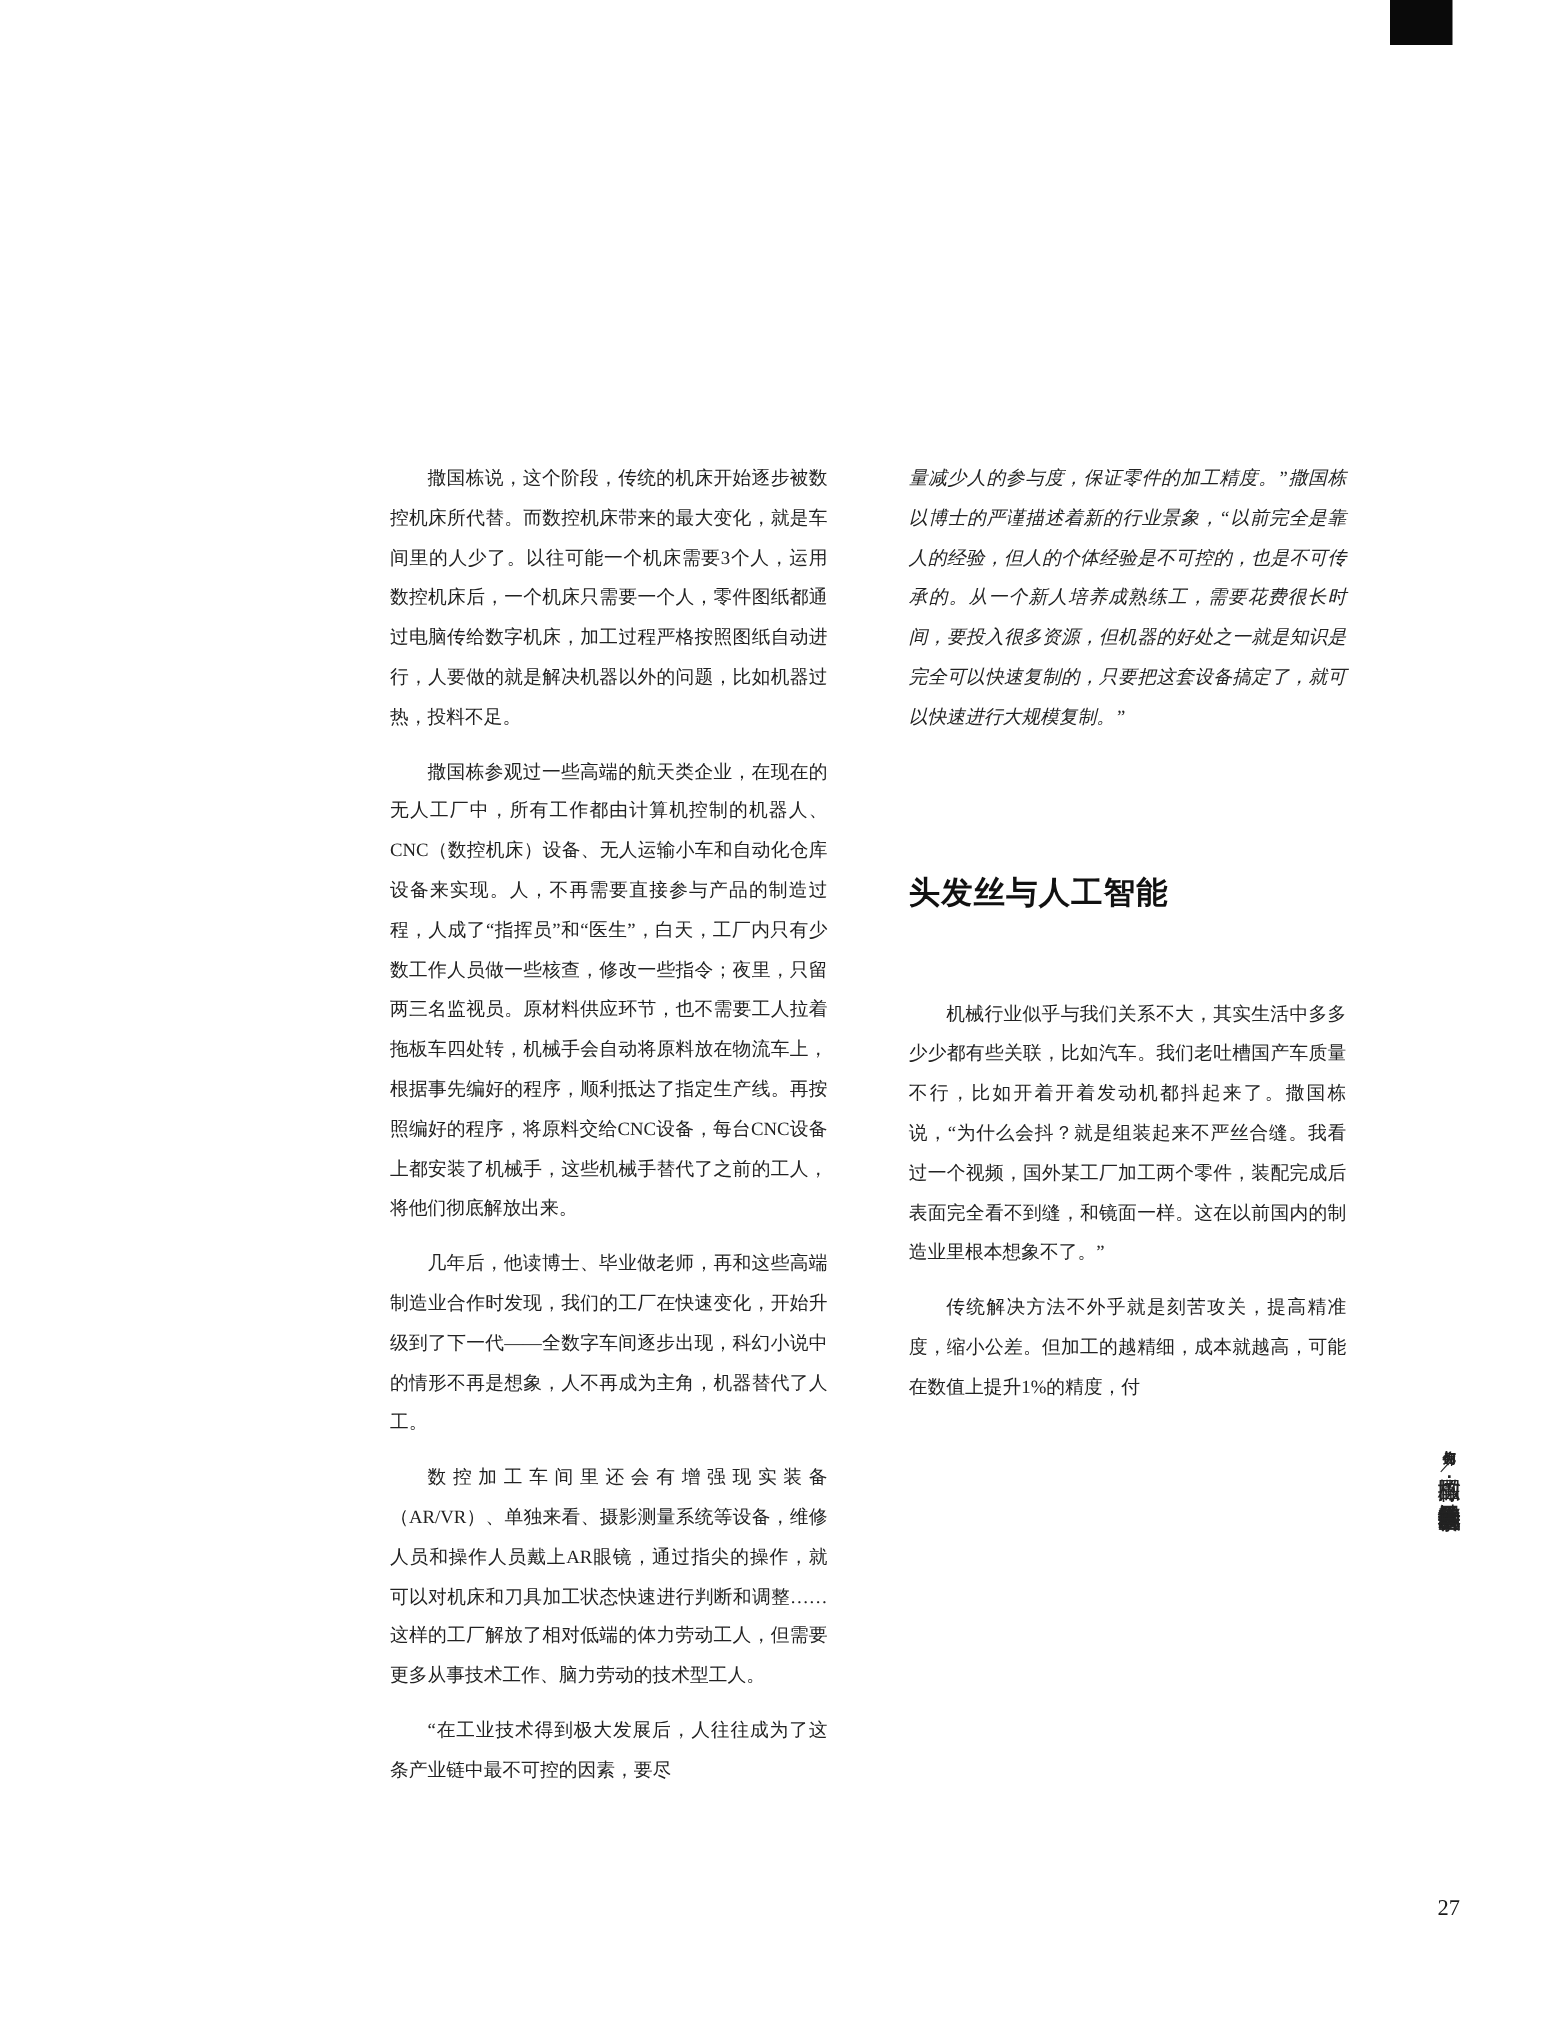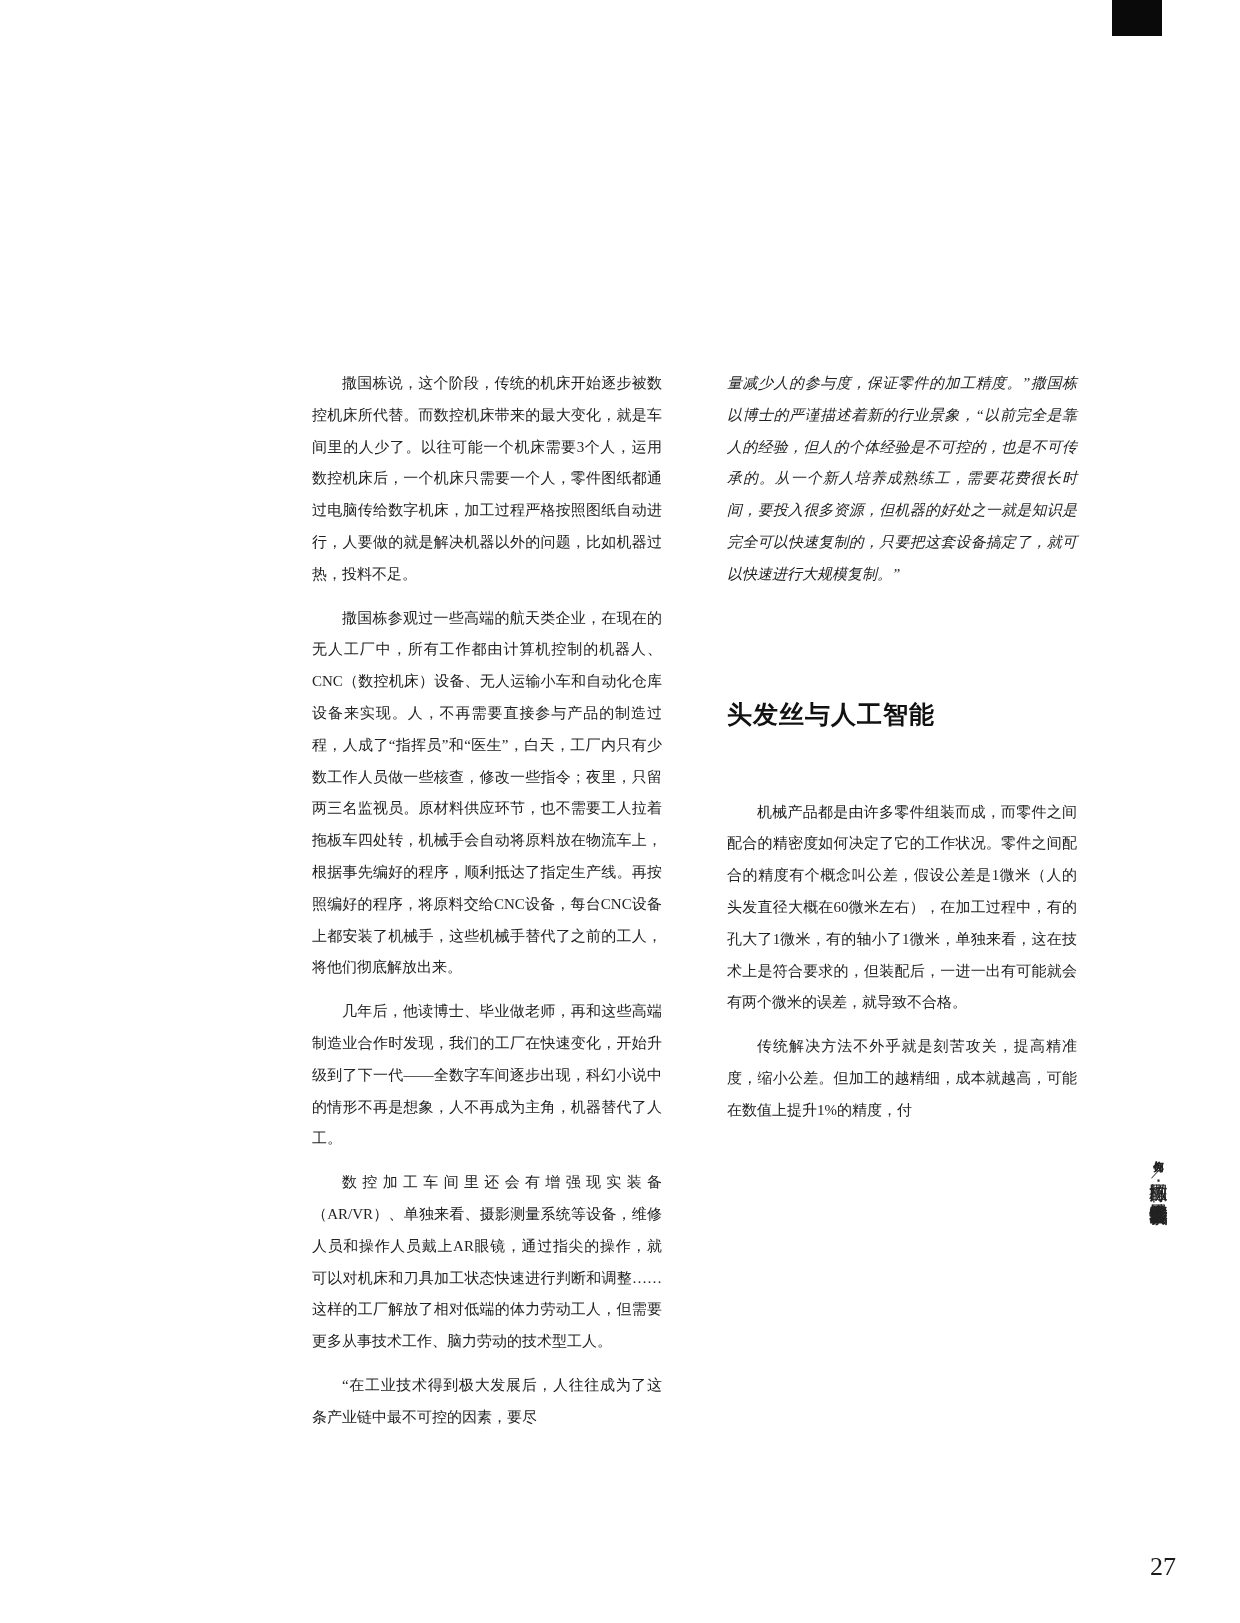--- a/index.html
+++ b/index.html
@@ -71,22 +71,22 @@
   .sb-slash {
     font-size: 15px;
   }
   .sb-title {
     font-size: 18.5px;
     letter-spacing: 0.3px;
   }
   .page-number {
     position: absolute;
     left: 1150px;
-    top: 1552px;
-    font-size: 26px;
+    top: 1516px;
+    font-size: 18px;
     color: #1a1a1a;
   }
 </style>
 </head>
 <body>
 
 <div class="page">
 
   <div class="tab-marker"></div>
 
@@ -94,21 +94,21 @@
     <p class="indent">撒国栋说，这个阶段，传统的机床开始逐步被数控机床所代替。而数控机床带来的最大变化，就是车间里的人少了。以往可能一个机床需要3个人，运用数控机床后，一个机床只需要一个人，零件图纸都通过电脑传给数字机床，加工过程严格按照图纸自动进行，人要做的就是解决机器以外的问题，比如机器过热，投料不足。</p>
     <p class="indent">撒国栋参观过一些高端的航天类企业，在现在的无人工厂中，所有工作都由计算机控制的机器人、CNC（数控机床）设备、无人运输小车和自动化仓库设备来实现。人，不再需要直接参与产品的制造过程，人成了“指挥员”和“医生”，白天，工厂内只有少数工作人员做一些核查，修改一些指令；夜里，只留两三名监视员。原材料供应环节，也不需要工人拉着拖板车四处转，机械手会自动将原料放在物流车上，根据事先编好的程序，顺利抵达了指定生产线。再按照编好的程序，将原料交给CNC设备，每台CNC设备上都安装了机械手，这些机械手替代了之前的工人，将他们彻底解放出来。</p>
     <p class="indent">几年后，他读博士、毕业做老师，再和这些高端制造业合作时发现，我们的工厂在快速变化，开始升级到了下一代——全数字车间逐步出现，科幻小说中的情形不再是想象，人不再成为主角，机器替代了人工。</p>
     <p class="indent">数控加工车间里还会有增强现实装备（AR/VR）、单独来看、摄影测量系统等设备，维修人员和操作人员戴上AR眼镜，通过指尖的操作，就可以对机床和刀具加工状态快速进行判断和调整……这样的工厂解放了相对低端的体力劳动工人，但需要更多从事技术工作、脑力劳动的技术型工人。</p>
     <p class="indent">“在工业技术得到极大发展后，人往往成为了这条产业链中最不可控的因素，要尽</p>
   </div>
 
   <div class="col col-right">
     <p class="no-indent">量减少人的参与度，保证零件的加工精度。”撒国栋以博士的严谨描述着新的行业景象，“以前完全是靠人的经验，但人的个体经验是不可控的，也是不可传承的。从一个新人培养成熟练工，需要花费很长时间，要投入很多资源，但机器的好处之一就是知识是完全可以快速复制的，只要把这套设备搞定了，就可以快速进行大规模复制。”</p>
     <h2 class="section-heading">头发丝与人工智能</h2>
-    <p class="indent">机械产品都是由许多零件组装而成，而零件之间配合的精密度如何决定了它的工作状况。零件之间配合的精度有个概念叫公差，假设公差是1微米（人的头发直径大概在60微米左右），在加工过程中，有的孔大了1微米，有的轴小了1微米，单独来看，这在技术上是符合要求的，但装配后，一进一出有可能就会有两个微米的误差，就导致不合格。</p>
+    <p class="indent">机械行业似乎与我们关系不大，其实生活中多多少少都有些关联，比如汽车。我们老吐槽国产车质量不行，比如开着开着发动机都抖起来了。撒国栋说，“为什么会抖？就是组装起来不严丝合缝。我看过一个视频，国外某工厂加工两个零件，装配完成后表面完全看不到缝，和镜面一样。这在以前国内的制造业里根本想象不了。”</p>
     <p class="indent">传统解决方法不外乎就是刻苦攻关，提高精准度，缩小公差。但加工的越精细，成本就越高，可能在数值上提升1%的精度，付</p>
   </div>
 
   <div class="sidebar">
     <span class="sb-label">与你为邻</span><span class="sb-slash">／</span><span class="sb-title">撒国栋：铁疙瘩和黑盒子告诉我的事</span>
   </div>
 
   <div class="page-number">27</div>
 
 </div>

